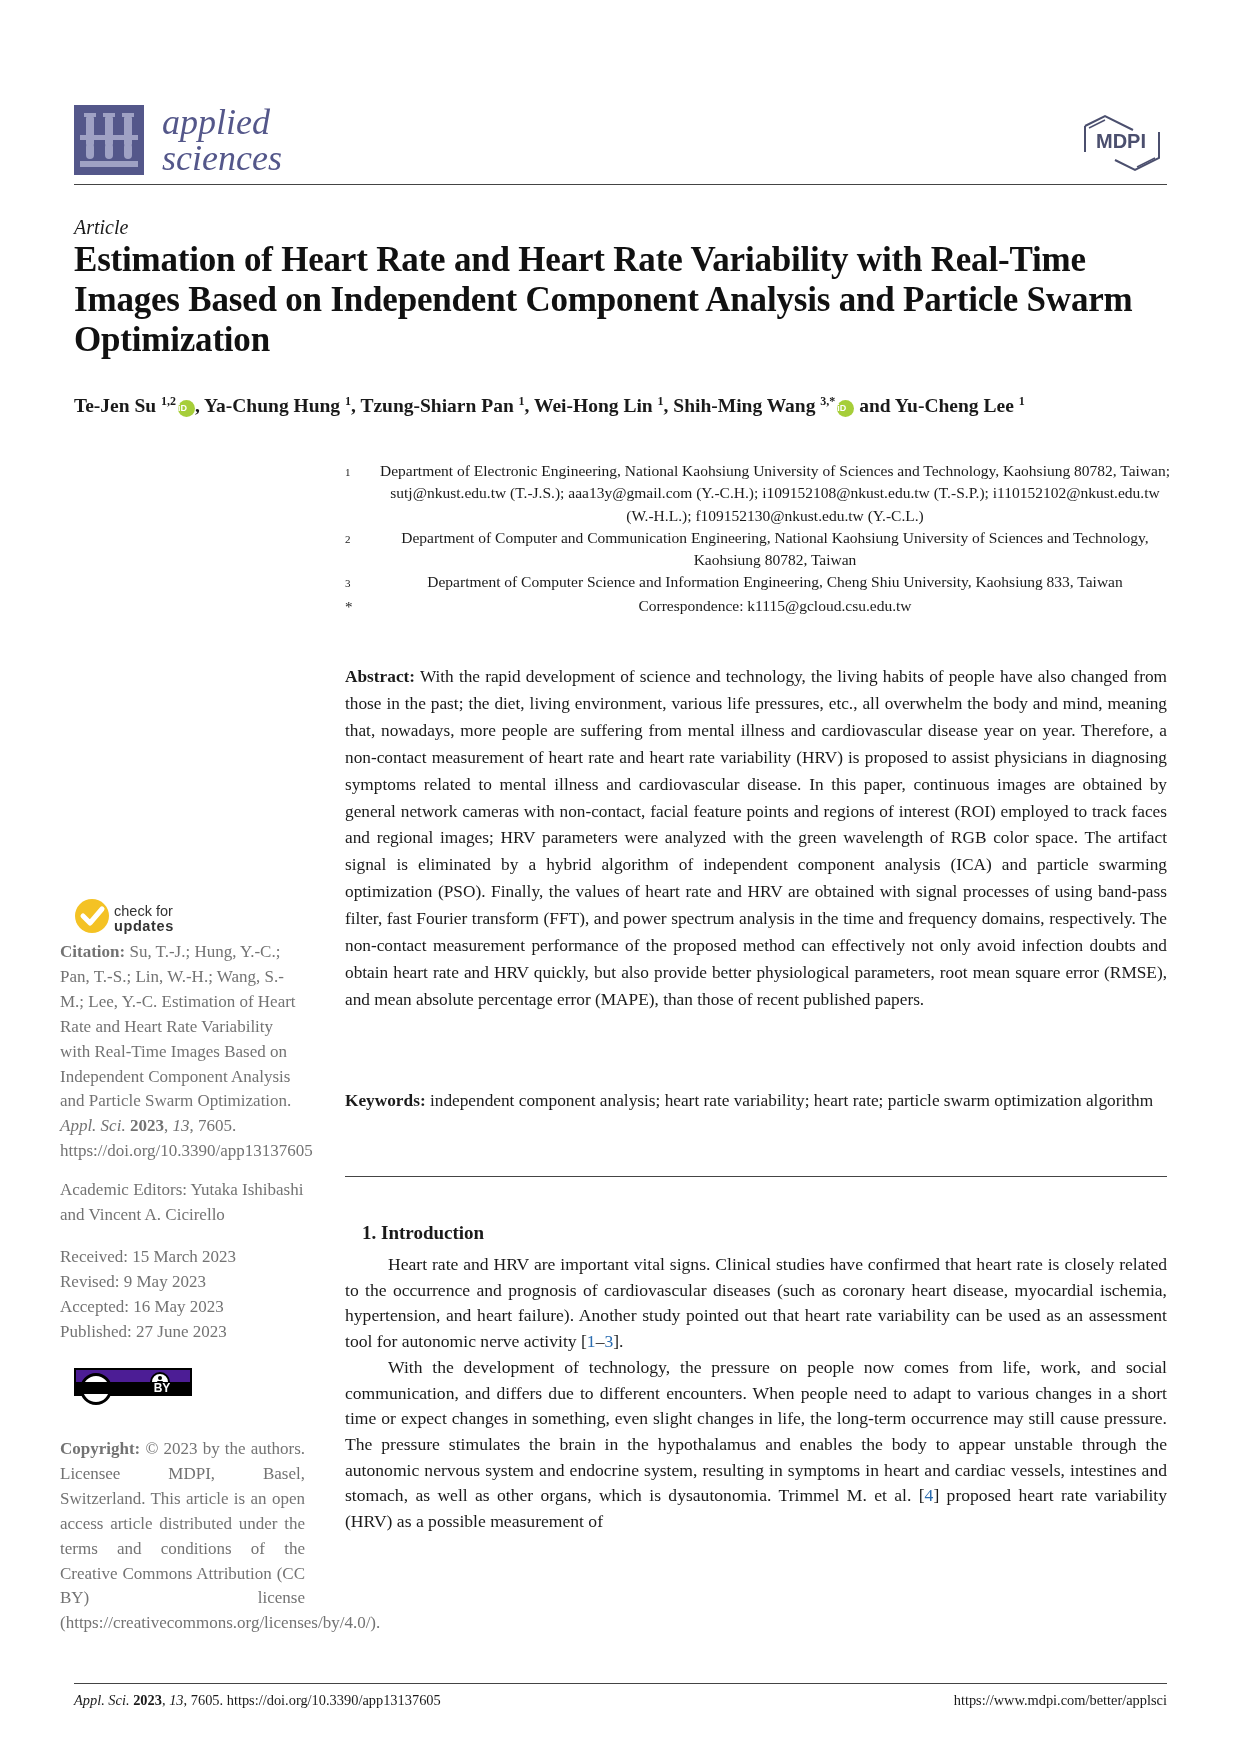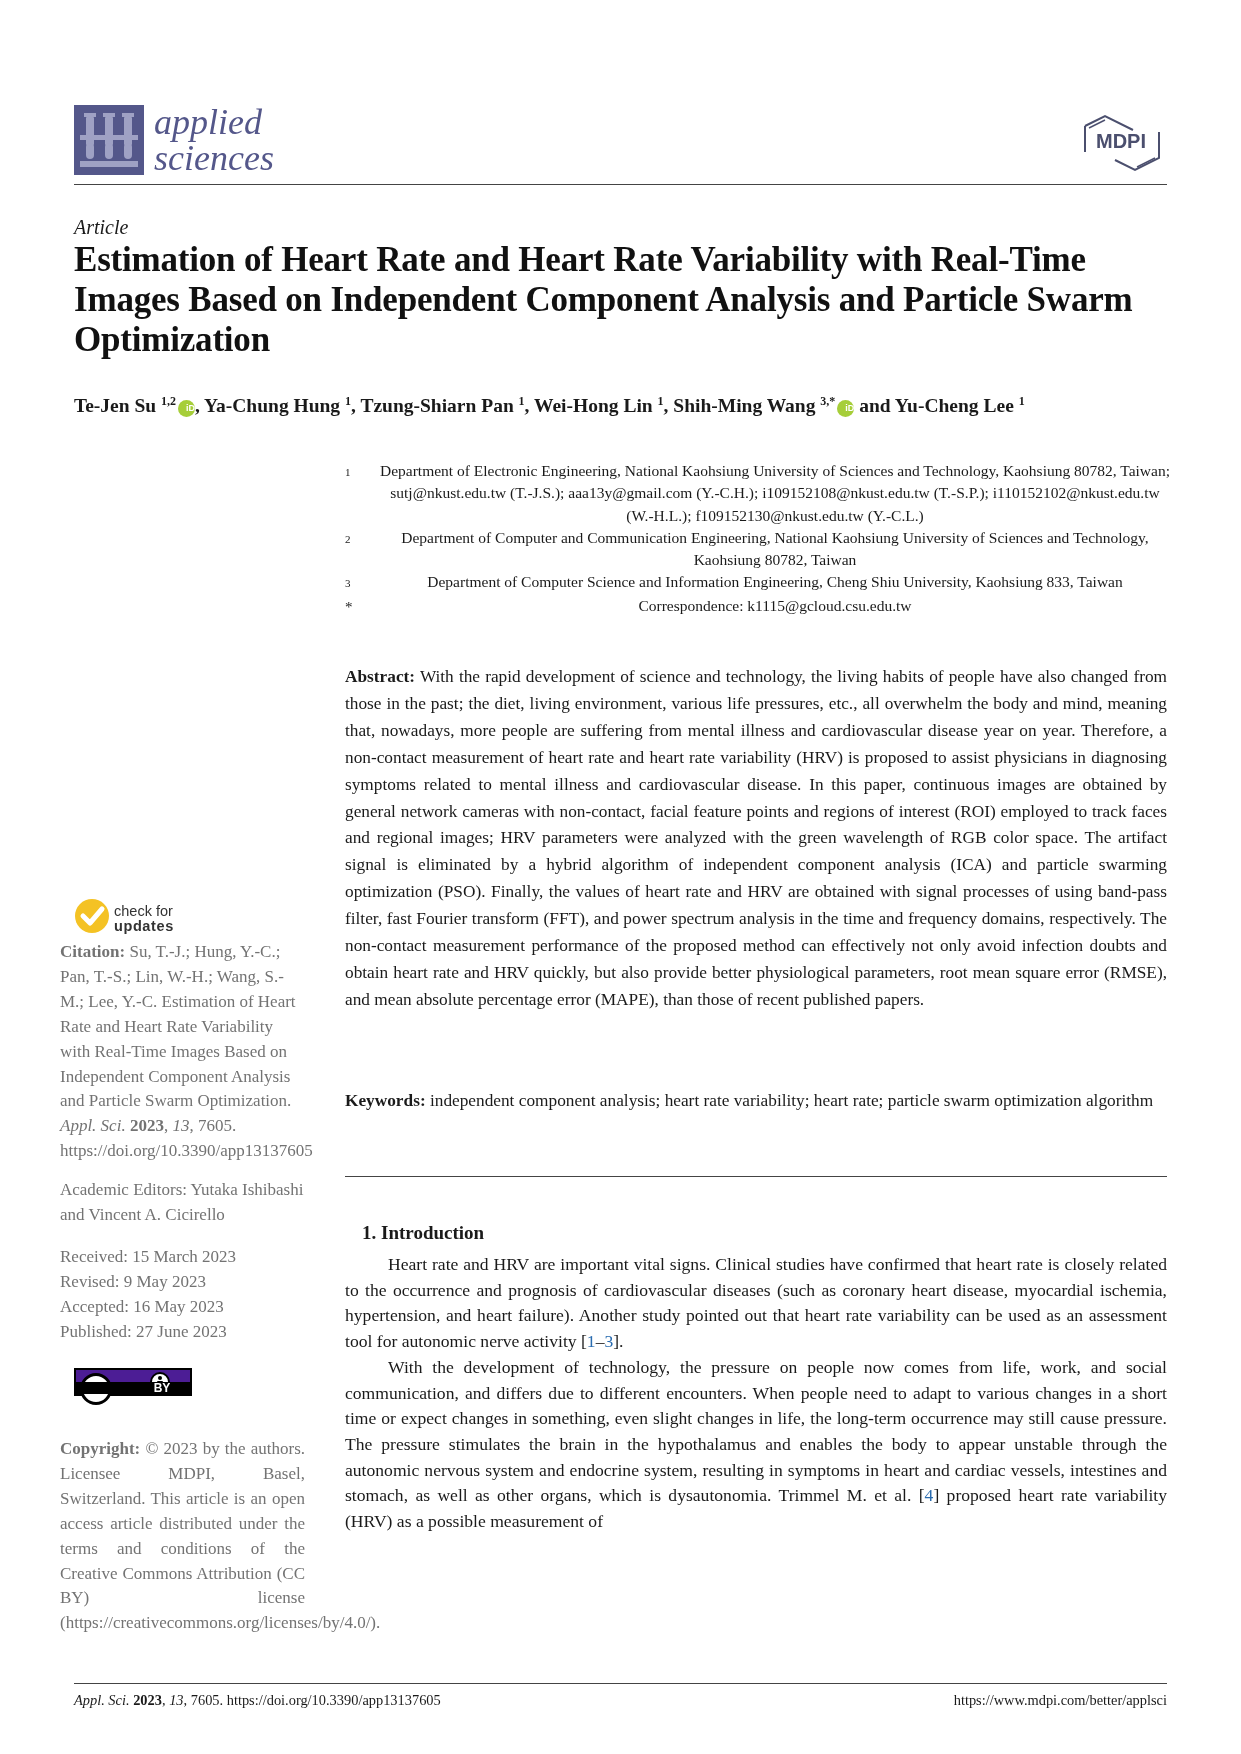--- a/index.html
+++ b/index.html
@@ -2,33 +2,33 @@
 <html><head>
 <meta charset="utf-8">
 <style>
   * { box-sizing: border-box; margin: 0; padding: 0; }
   html, body { width: 1241px; height: 1754px; background: #ffffff; }
   body { position: relative; font-family: "Liberation Serif", "DejaVu Serif", serif; color: #1a1a1a; overflow: hidden; }
 
   .journal-logo { position: absolute; left: 74px; top: 104px; display: flex; align-items: center; }
   .logo-box { width: 70px; height: 70px; background: #54578a; position: relative; }
   .logo-box svg { position: absolute; left: 0; top: 0; }
-  .journal-name { margin-left: 10px; font-style: italic; color: #54578a; font-size: 36px; line-height: 36px; font-family: "Liberation Serif", serif; }
+  .journal-name { margin-left: 18px; font-style: italic; color: #54578a; font-size: 36px; line-height: 36px; font-family: "Liberation Serif", serif; }
 
   .mdpi-logo { position: absolute; left: 1075px; top: 112px; width: 92px; height: 62px; }
 
   .header-rule { position: absolute; left: 74px; top: 184px; width: 1093px; height: 1px; background: #444; }
 
   .article-type { position: absolute; left: 74px; top: 216px; font-style: italic; font-size: 20px; }
 
   .title { position: absolute; left: 74px; top: 240px; width: 1100px; font-weight: bold; font-size: 35px; line-height: 40px; color: #111; letter-spacing: -0.2px; }
 
   .authors { position: absolute; left: 74px; top: 388px; width: 1100px; font-weight: bold; font-size: 19.5px; line-height: 26px; white-space: nowrap; }
   .authors sup { font-size: 12px; font-weight: bold; vertical-align: 7px; }
-  .orcid { display: inline-block; width: 17px; height: 17px; border-radius: 50%; background: #a6ce39; color: #fff; font-family: "Liberation Sans", sans-serif; font-size: 9px; font-weight: bold; text-align: right; line-height: 17px; vertical-align: 1px; margin-left: 2px; }
+  .orcid { display: inline-block; width: 17px; height: 17px; border-radius: 50%; background: #a6ce39; color: #fff; font-family: "Liberation Sans", sans-serif; font-size: 9px; font-weight: bold; text-align: left; line-height: 17px; vertical-align: 1px; margin-left: 2px; }
 
   .affiliations { position: absolute; left: 345px; top: 460px; width: 830px; font-size: 15.5px; line-height: 22.3px; }
   .aff { display: flex; }
   .aff-marker { display: inline-block; width: 30px; font-size: 11px; vertical-align: top; padding-top: 1px; }
   .aff-marker.star { font-size: 15px; }
   .aff-text { flex: 1; text-align: center; }
 
   .abstract { position: absolute; left: 345px; top: 664px; width: 822px; font-size: 17.3px; line-height: 26.9px; text-align: justify; }
   .keywords { position: absolute; left: 345px; top: 1088px; width: 822px; font-size: 17.3px; line-height: 26.9px; text-align: justify; }
   .lbl { font-weight: bold; margin-top: 47px; }

